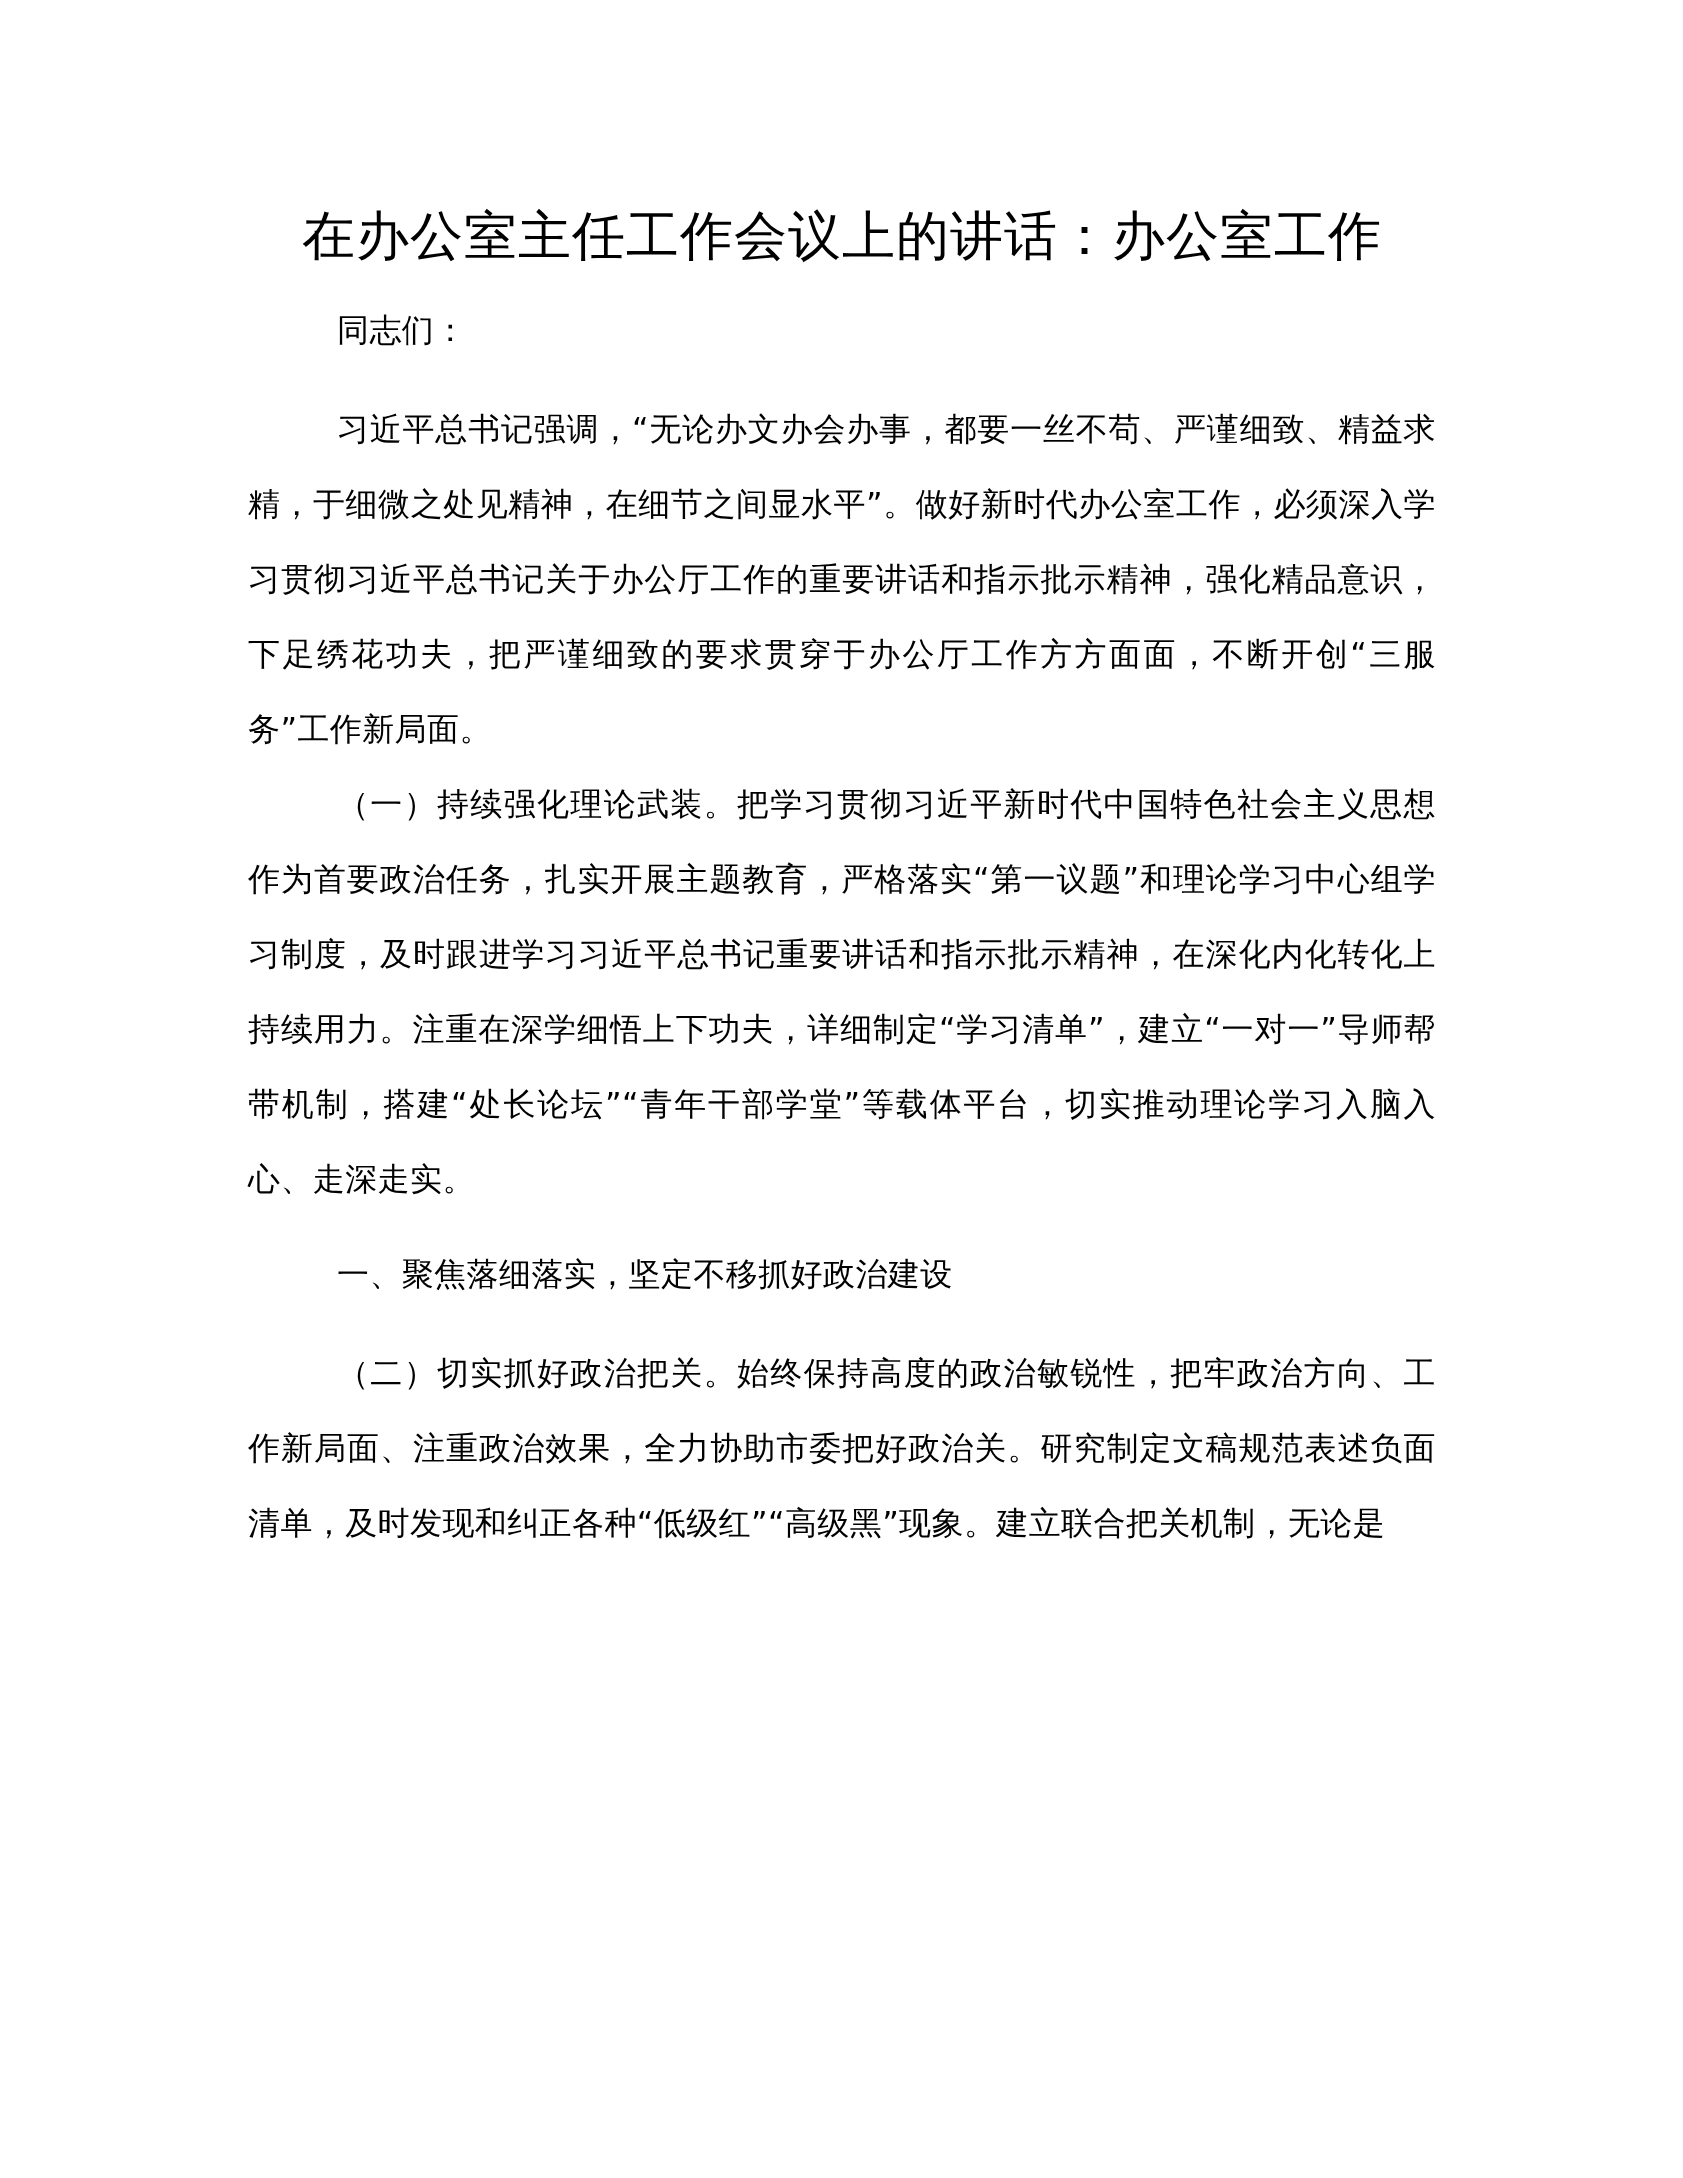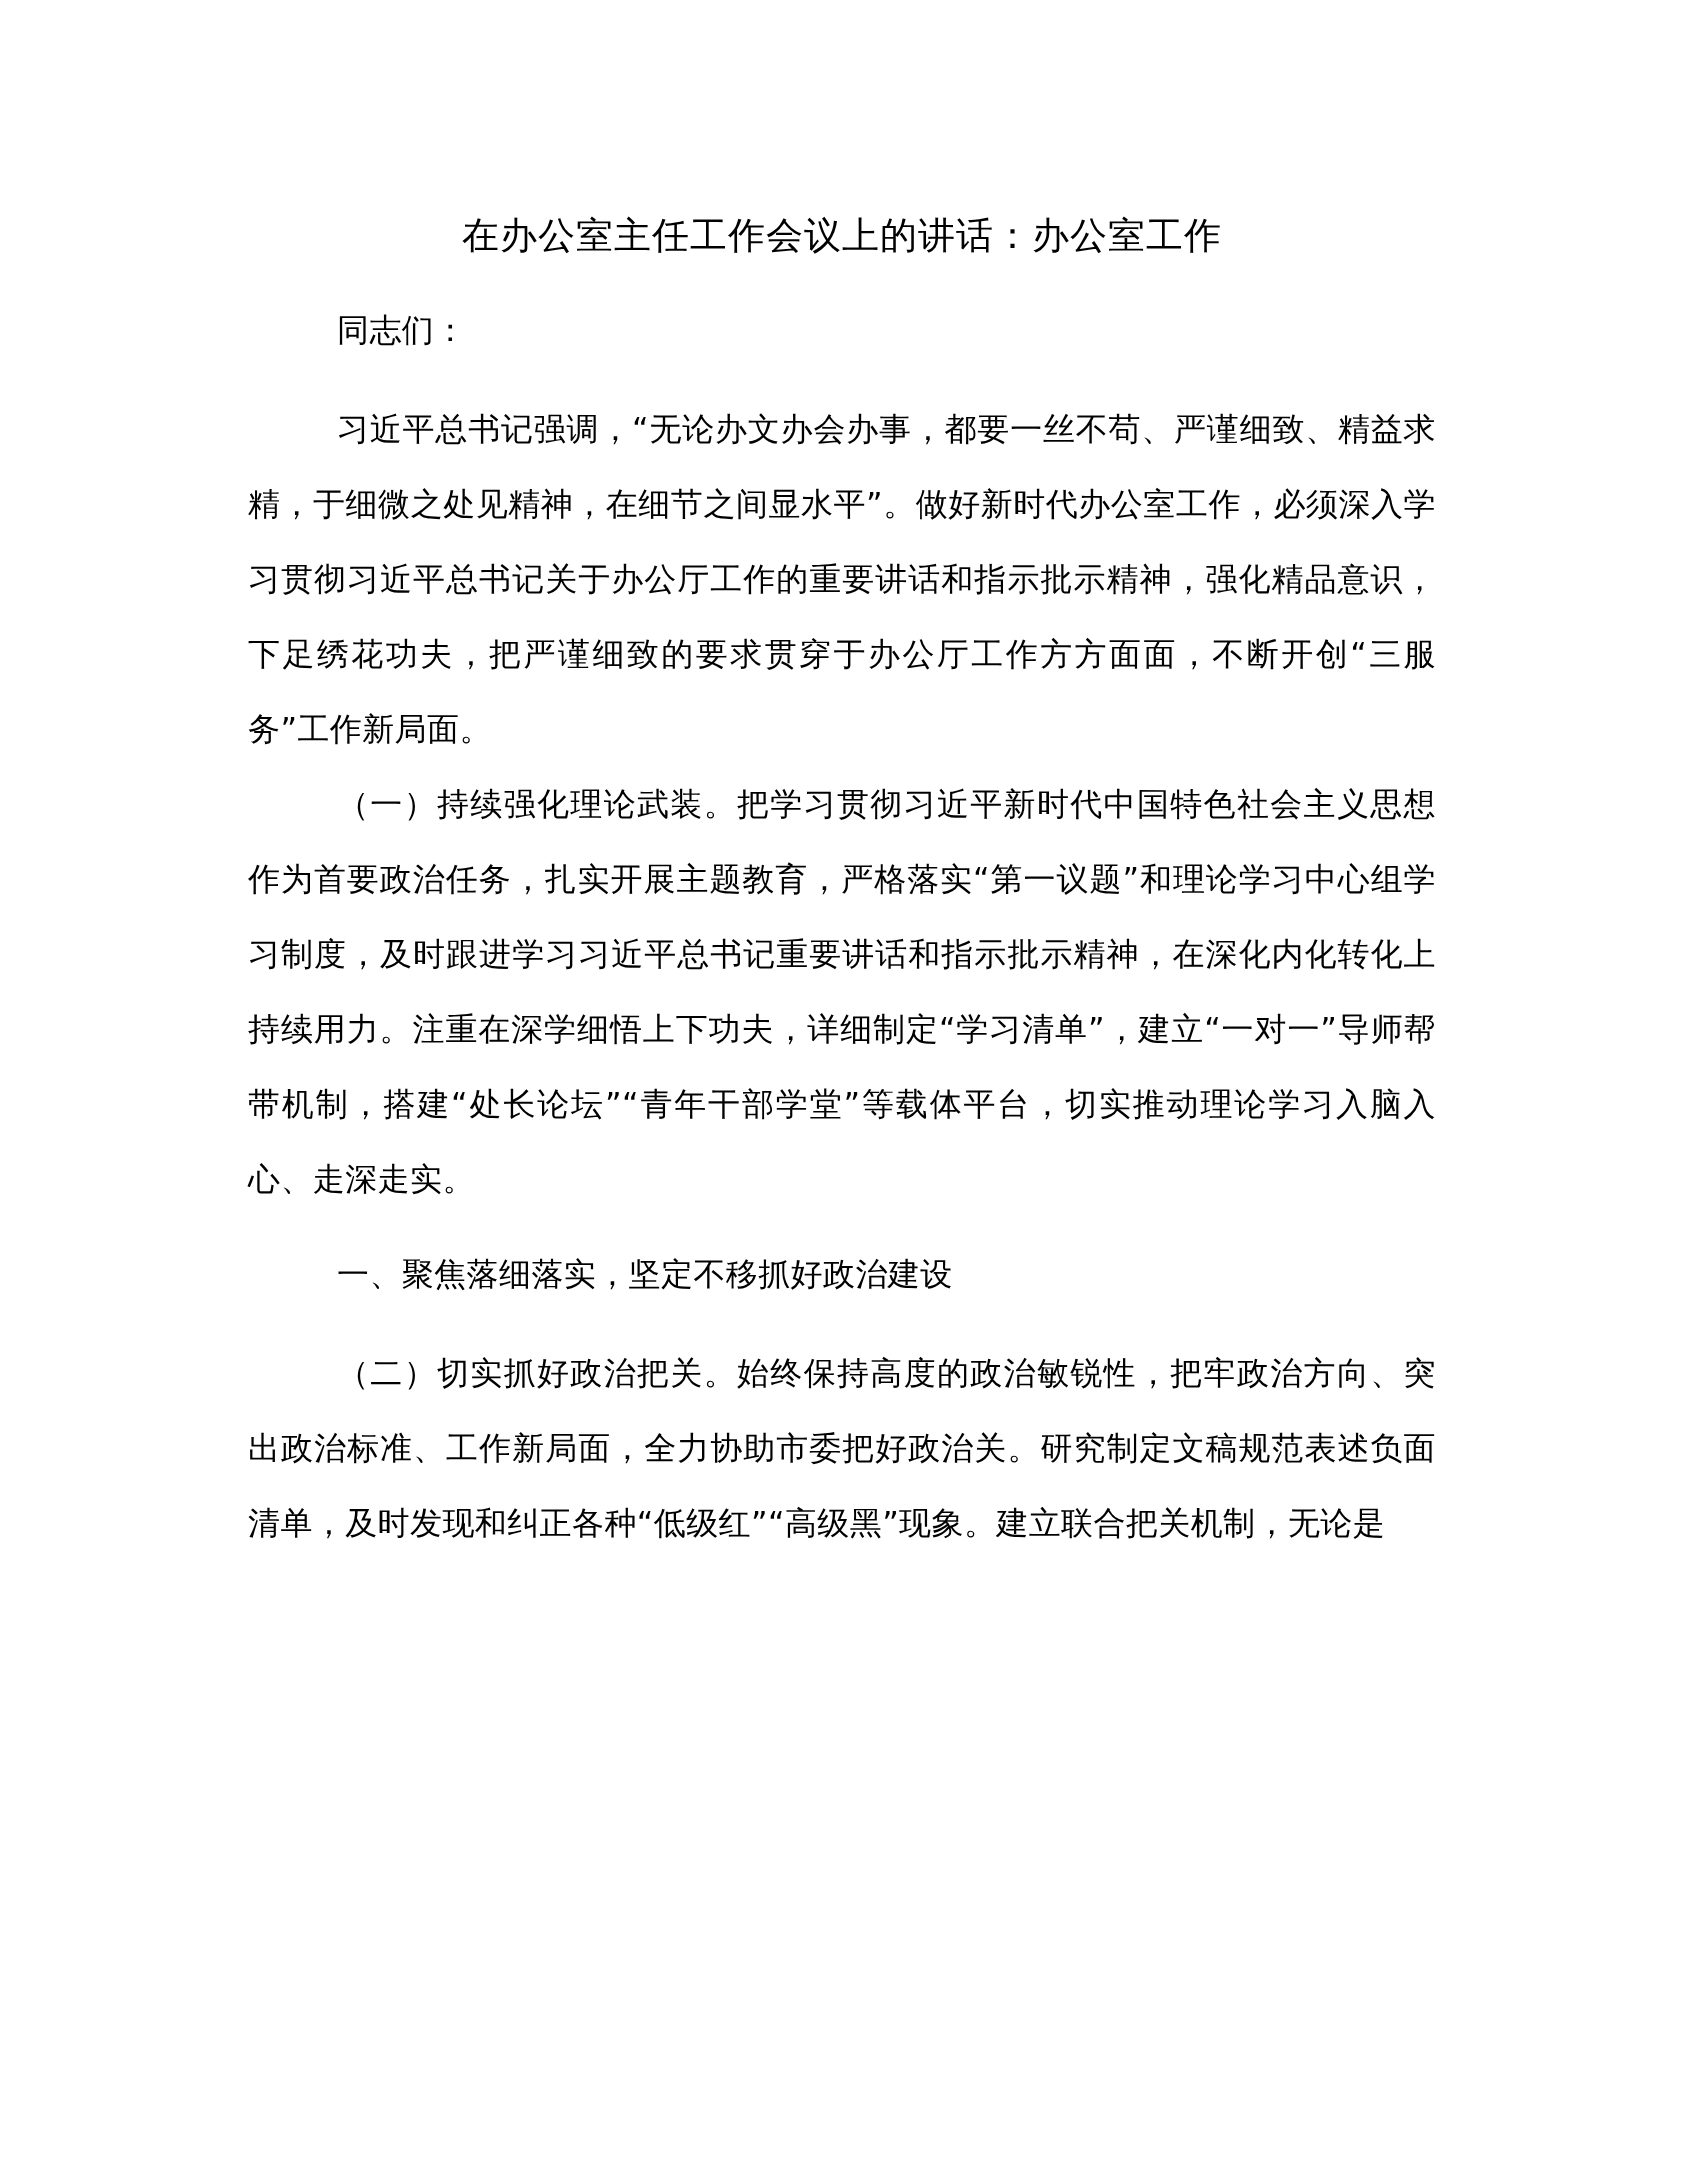--- a/index.html
+++ b/index.html
@@ -16,21 +16,21 @@
       font-family: "DejaVu Sans", "Liberation Sans", sans-serif;
     }
     .page {
       position: absolute;
       left: 248px;
       top: 198px;
       width: 1188px;
     }
     .title {
       text-align: center;
-      font-size: 37px;
+      font-size: 53px;
       line-height: 75px;
       font-weight: normal;
       margin: 0;
       letter-spacing: 1px;
     }
     .title-line {
       display: block;
       white-space: nowrap;
     }
     .para {
@@ -65,15 +65,15 @@
   </h1>
 
   <p class="para indent greeting">同志们：</p>
 
   <p class="para indent">习近平总书记强调，“无论办文办会办事，都要一丝不苟、严谨细致、精益求精，于细微之处见精神，在细节之间显水平”。做好新时代办公室工作，必须深入学习贯彻习近平总书记关于办公厅工作的重要讲话和指示批示精神，强化精品意识，下足绣花功夫，把严谨细致的要求贯穿于办公厅工作方方面面，不断开创“三服务”工作新局面。</p>
 
   <p class="para indent">（一）持续强化理论武装。把学习贯彻习近平新时代中国特色社会主义思想作为首要政治任务，扎实开展主题教育，严格落实“第一议题”和理论学习中心组学习制度，及时跟进学习习近平总书记重要讲话和指示批示精神，在深化内化转化上持续用力。注重在深学细悟上下功夫，详细制定“学习清单”，建立“一对一”导师帮带机制，搭建“处长论坛”“青年干部学堂”等载体平台，切实推动理论学习入脑入心、走深走实。</p>
 
   <p class="para indent heading-one">一、聚焦落细落实，坚定不移抓好政治建设</p>
 
-  <p class="para indent gap">（二）切实抓好政治把关。始终保持高度的政治敏锐性，把牢政治方向、突出政治标准、工作新局面，全力协助市委把好政治关。研究制定文稿规范表述负面清单，及时发现和纠正各种“低级红”“高级黑”现象。建立联合把关机制，无论是</p>
+  <p class="para indent gap">（二）切实抓好政治把关。始终保持高度的政治敏锐性，把牢政治方向、工作新局面、注重政治效果，全力协助市委把好政治关。研究制定文稿规范表述负面清单，及时发现和纠正各种“低级红”“高级黑”现象。建立联合把关机制，无论是</p>
 </div>
 
 
 </body></html>

